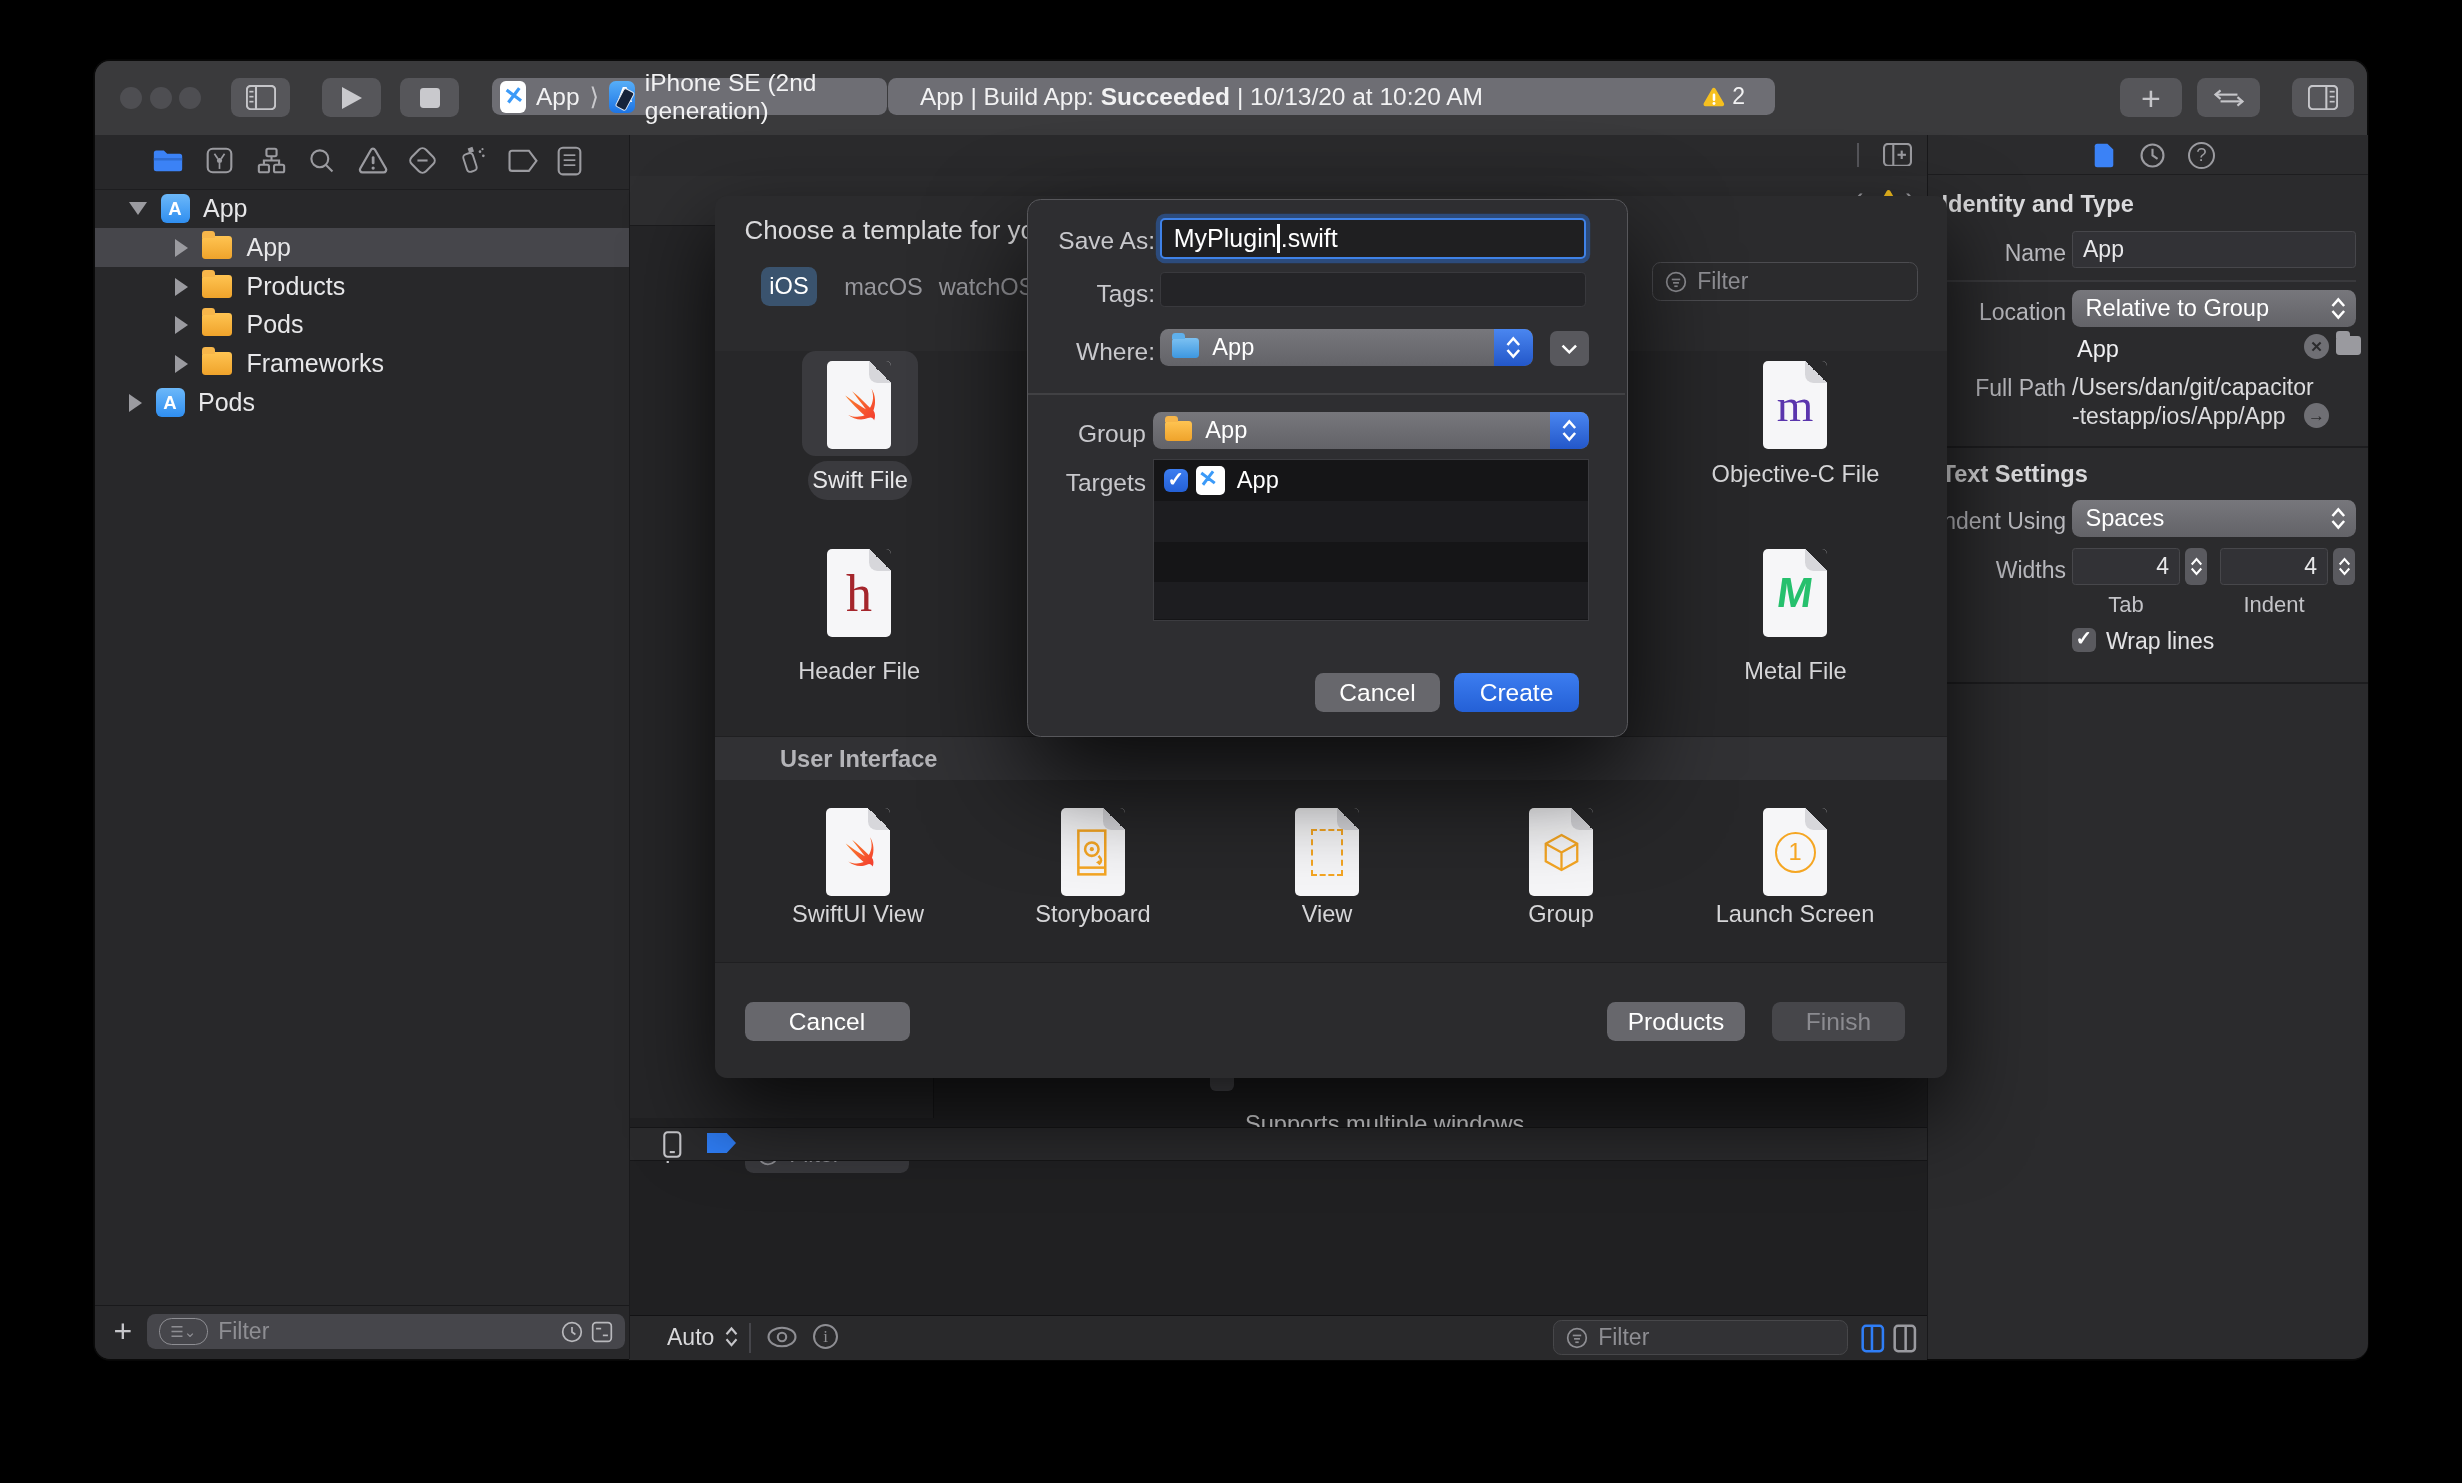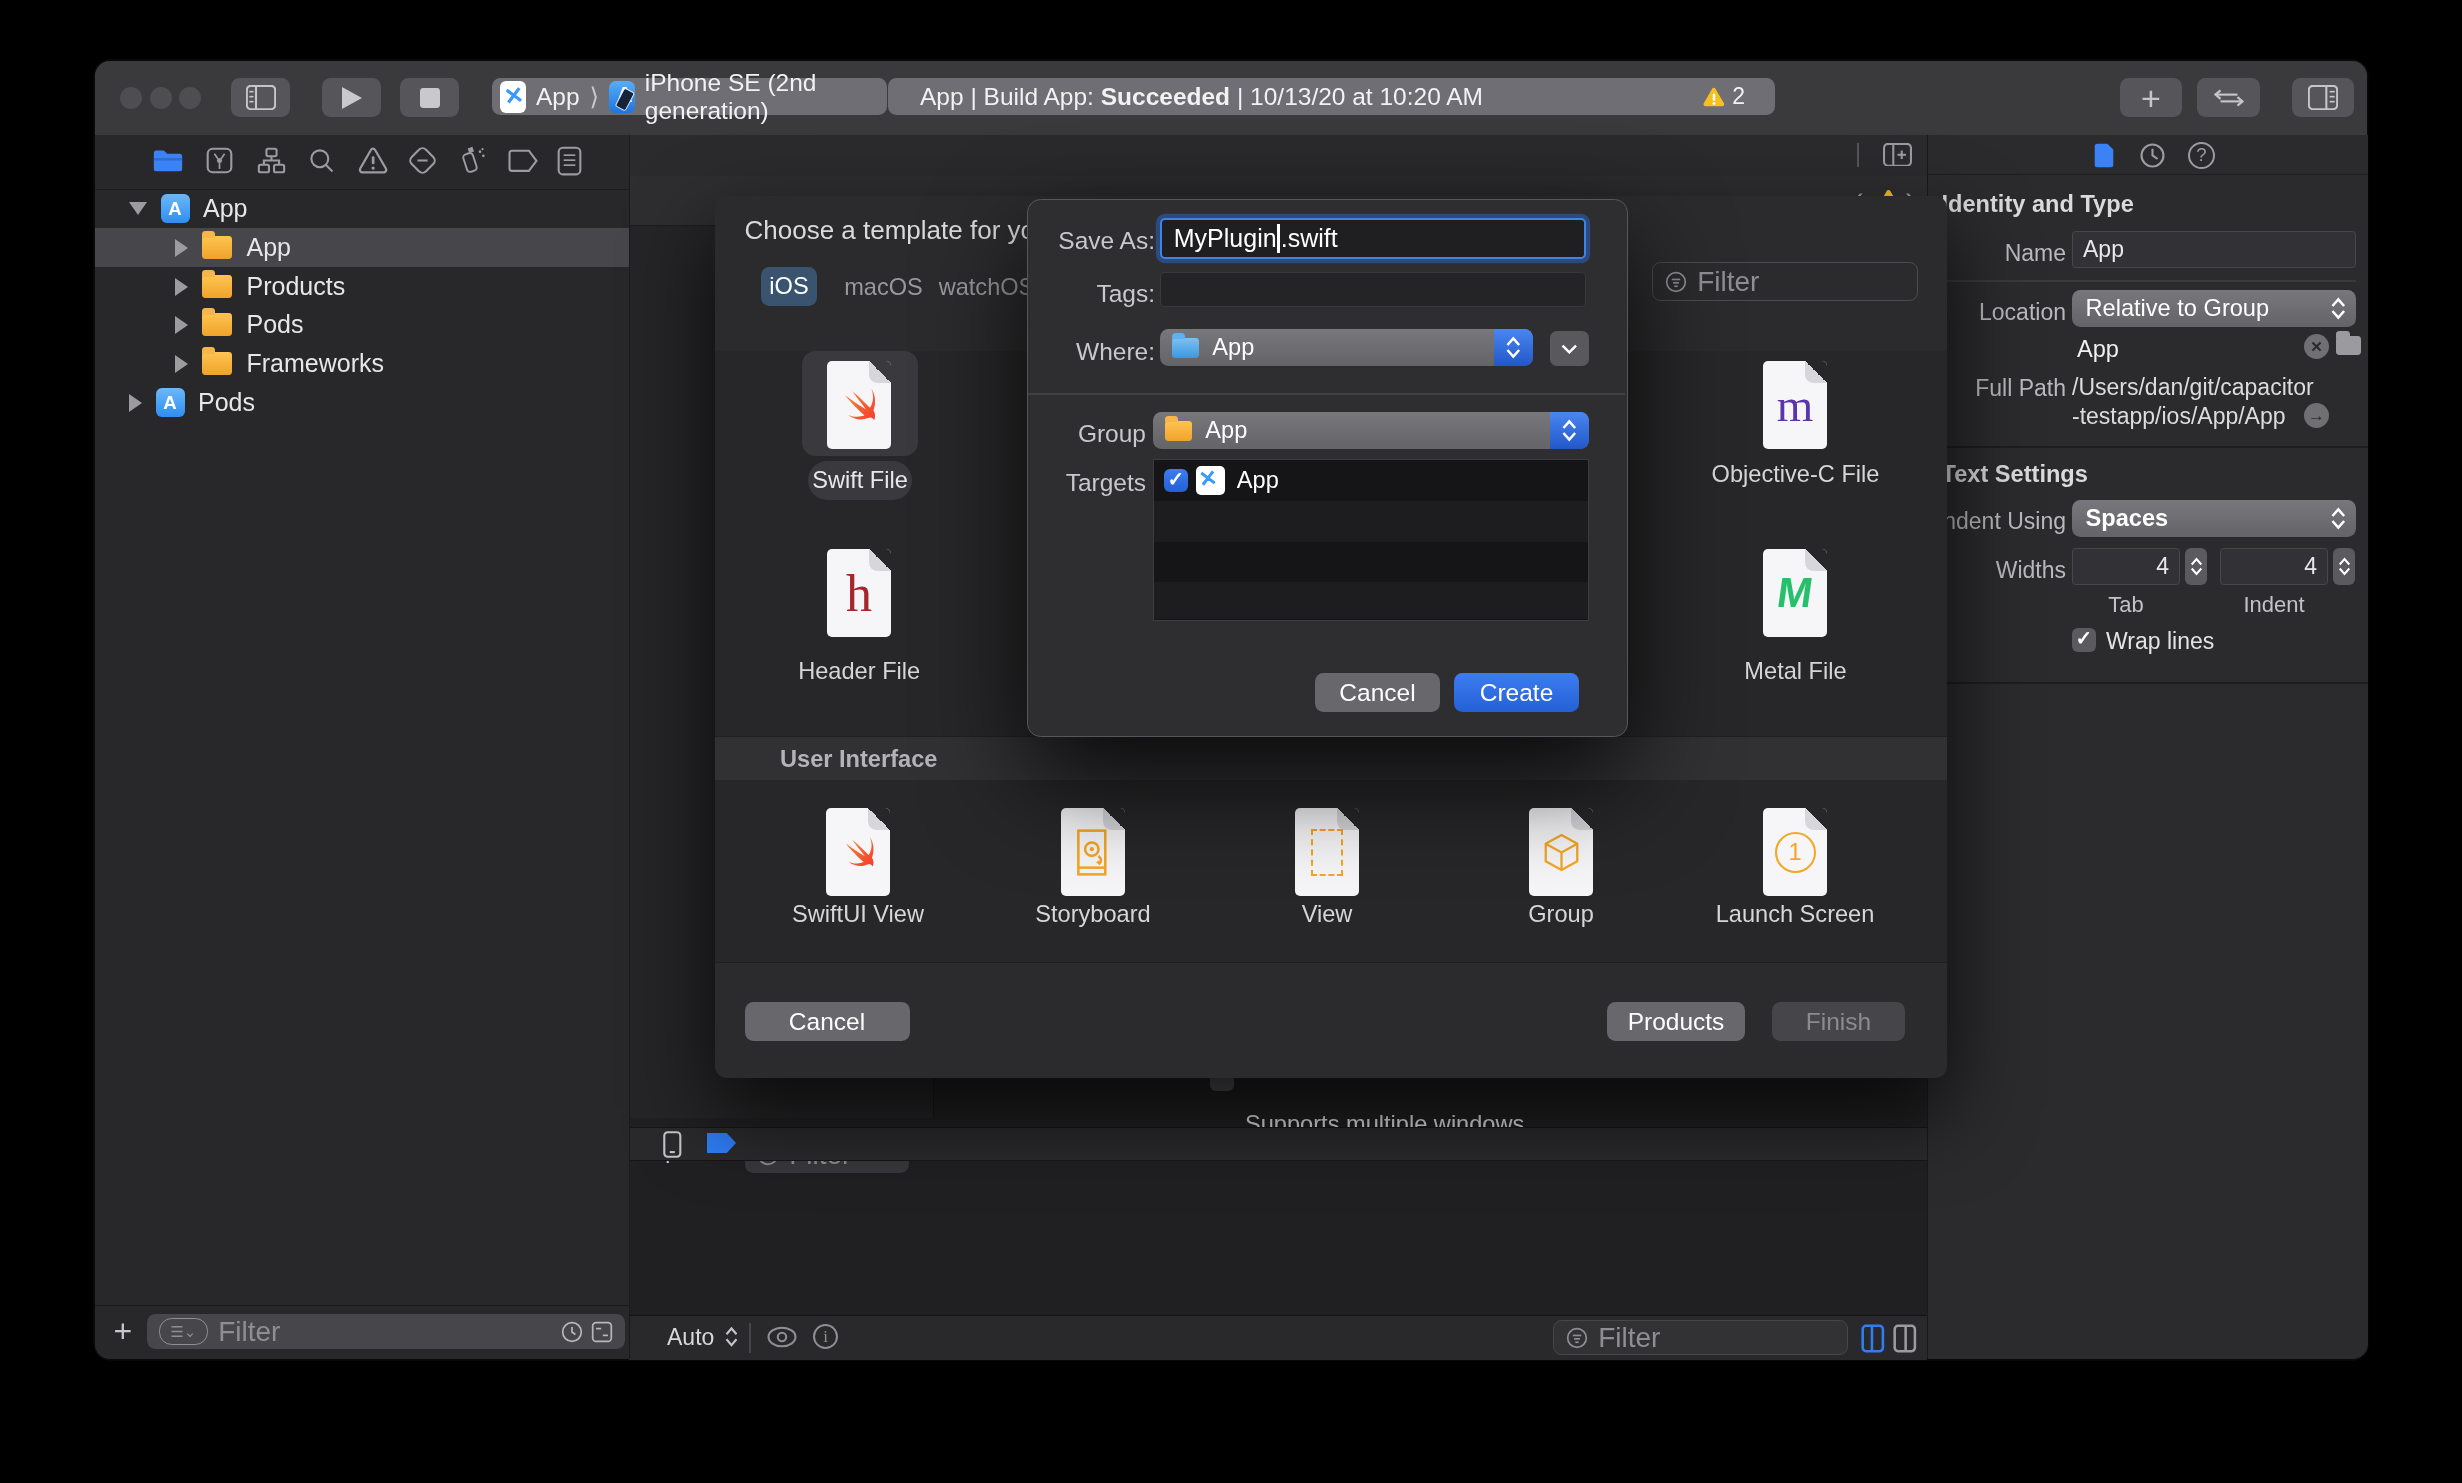--- a/index.html
+++ b/index.html
@@ -35,21 +35,21 @@
   .doc .fold{position:absolute;top:0;right:0;width:22px;height:22px;background:linear-gradient(225deg,var(--pg,#272729) 0 50%,#d7d7db 50% 100%);border-radius:0 5px 0 8.4px;}
   .doc .g{position:absolute;left:0;top:0;width:100%;height:100%;display:flex;align-items:center;justify-content:center;}
   .serif{font-family:"Liberation Serif",serif;}
   .tmpl-label{position:absolute;font-size:23.6px;color:#d6d6d8;text-align:center;}
   .gbtn{position:absolute;height:39px;background:#67676c;border-radius:8.4px;display:flex;align-items:center;justify-content:center;font-size:24.5px;color:#fff;}
   #dialog{position:absolute;left:932px;top:138px;width:601px;height:538px;background:#2e2e31;border:1.7px solid #57575b;border-radius:13.5px;box-shadow:0 42px 101px rgba(0,0,0,.8);z-index:10;box-sizing:border-box;}
   .popup{position:absolute;height:37px;background:linear-gradient(#77777c,#636368);border-radius:8.4px;display:flex;align-items:center;font-size:23.6px;color:#fff;overflow:hidden;}
   .stepcap{position:absolute;right:0;top:0;bottom:0;width:39px;background:linear-gradient(#4a86f0,#2357c9);display:flex;align-items:center;justify-content:center;border-radius:0 8.4px 8.4px 0;}
   .chev2{width:18.6px;height:25px;}
   .filter-box{position:absolute;display:flex;align-items:center;border-radius:8.4px;}
-  .filter-box input{border:none;outline:none;background:transparent;color:#dcdcde;font-size:28px;font-family:"Liberation Sans",sans-serif;width:70%;}
+  .filter-box input{border:none;outline:none;background:transparent;color:#dcdcde;font-size:23px;font-family:"Liberation Sans",sans-serif;width:70%;}
   .filter-box input::placeholder{color:#8e8e93;}
   .fico{flex:0 0 auto;margin:0 8.4px 0 11.8px;}
   .cb{position:absolute;width:23.6px;height:23.6px;border-radius:5.9px;background:#515156;}
   .cb.blue{background:linear-gradient(#3c7df0,#2460d6);}
   .cb .ck{position:absolute;left:0;top:-1.7px;width:100%;text-align:center;color:#fff;font-size:20px;font-weight:bold;}
   .warn-svg{display:block;}
   .editor-txt{font-size:23.6px;color:#e3e3e5;}
   .inspector-field{position:absolute;background:#323236;border:1.7px solid #47474b;border-radius:3.4px;box-sizing:border-box;color:#e8e8ea;font-size:23px;display:flex;align-items:center;padding:0 10px;}
   .numstep{position:absolute;width:22px;height:37px;background:#5a5a5f;border-radius:5.9px;display:flex;align-items:center;justify-content:center;}
 </style>
@@ -352,21 +352,21 @@
     <div class="rlabel" style="left:0;top:240px;width:138px;">Full Path</div>
     <div class="abs" style="left:144px;top:238px;width:246px;font-size:23px;color:#dcdcde;line-height:29px;word-break:break-all;">/Users/dan/git/capacitor-testapp/ios/App/App</div>
     <div class="abs" style="left:376px;top:268px;width:25px;height:25px;border-radius:50%;background:#6f6f74;display:flex;align-items:center;justify-content:center;color:#2b2b2d;font-size:17px;">
           <span>→</span>
         </div>
 
     <div class="hair" style="left:0;top:311px;width:440px;background:#1d1d1f;"></div>
     <b class="abs" style="left:13.5px;top:326px;font-size:23.6px;color:#dadadc;">Text Settings</b>
 
     <div class="rlabel" style="left:0;top:373px;width:138px;">Indent Using</div>
-    <div class="popup" style="left:144px;top:365px;width:284px;font-weight:bold;">
+    <div class="popup" style="left:144px;top:365px;width:284px;">
       <span style="margin-left:13.5px">Spaces</span>
       <svg class="abs" style="right:8.4px" width="18.6" height="25" viewBox="0 0 22 30">
             <path d="M4 12 11 4l7 8" fill="none" stroke="#fff" stroke-width="3"></path>
             <path d="M4 18 11 26l7-8" fill="none" stroke="#fff" stroke-width="3"></path>
           </svg>
     </div>
 
     <div class="rlabel" style="left:0;top:422px;width:138px;">Widths</div>
     <div class="inspector-field" style="left:144px;top:413px;width:108px;height:37px;justify-content:flex-end;">
           <span>4</span>

